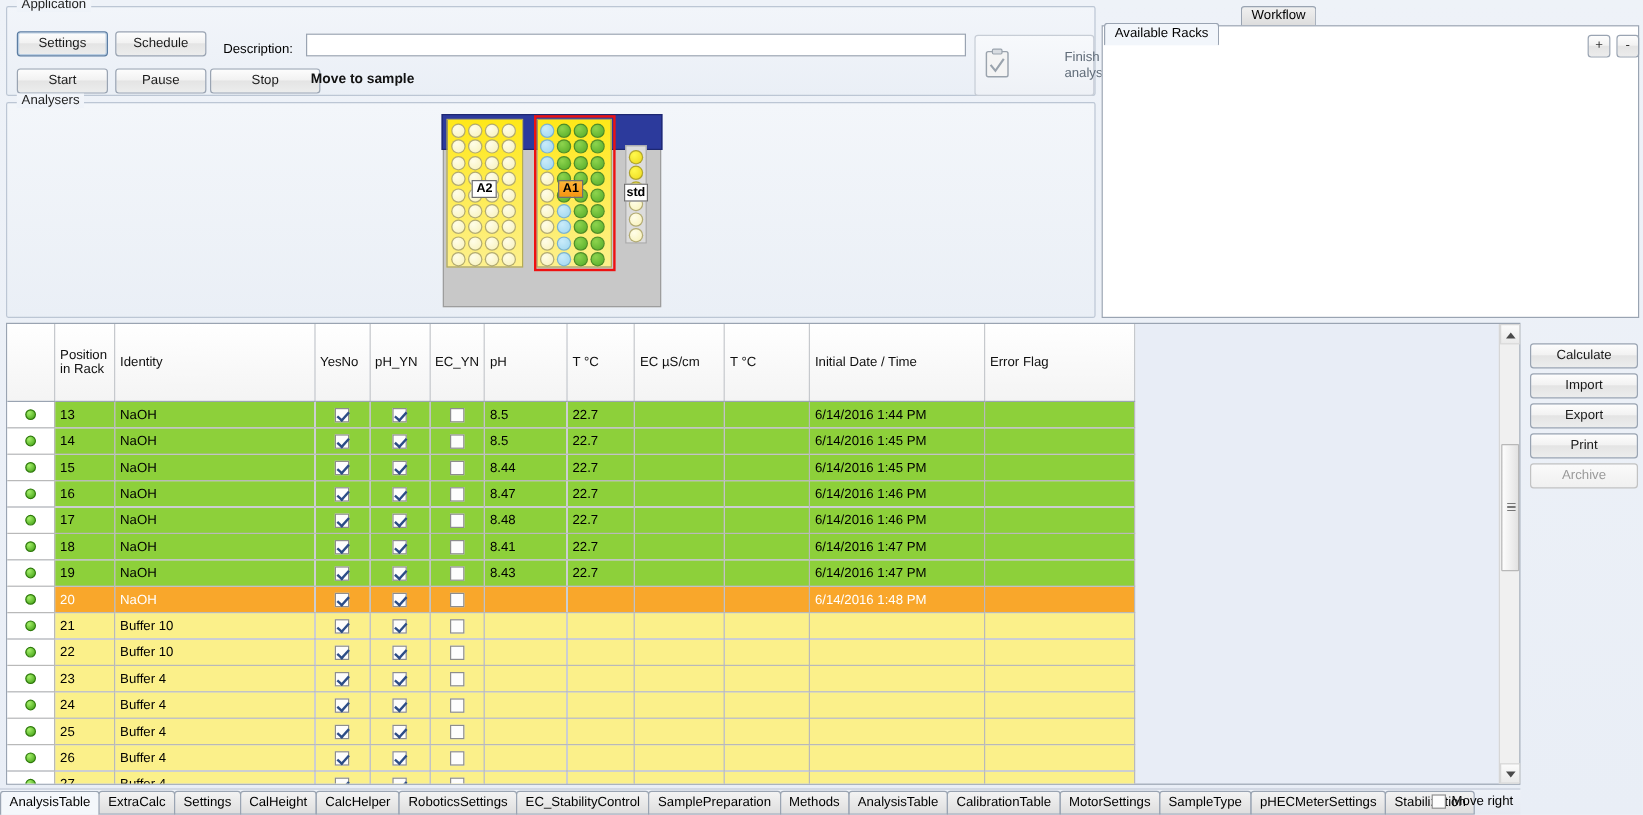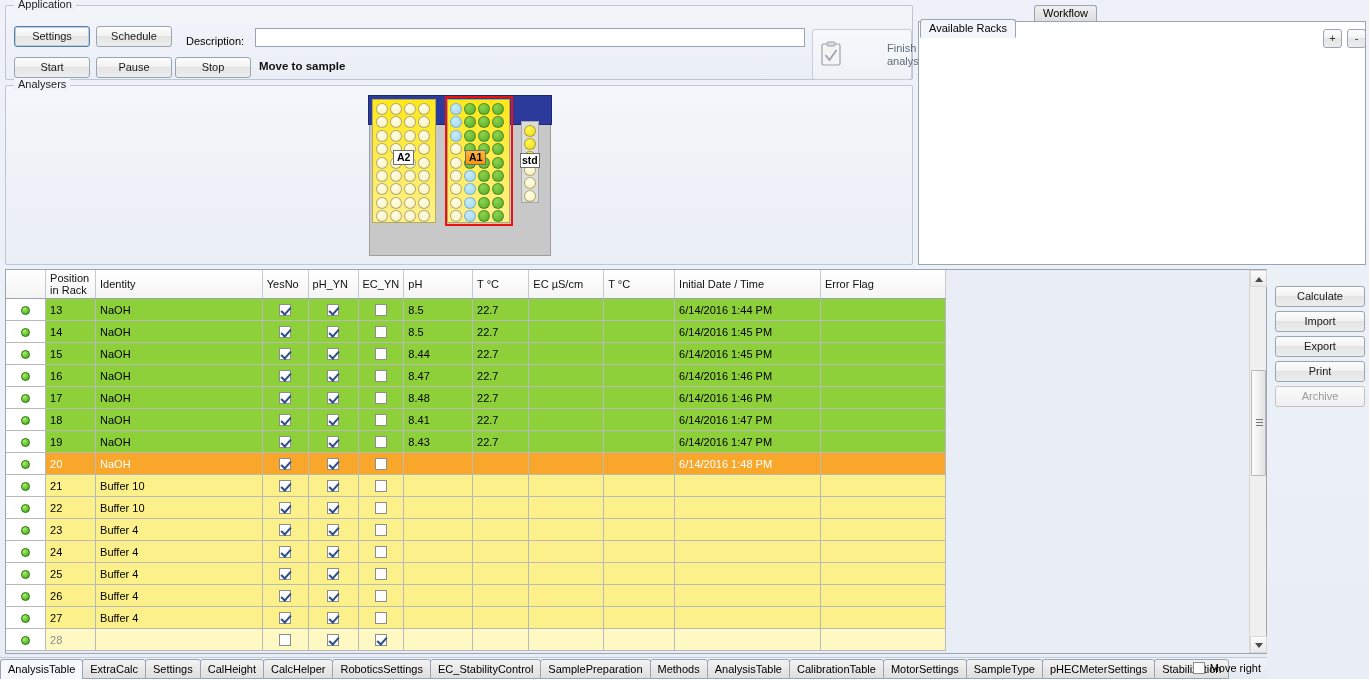--- a/index.html
+++ b/index.html
@@ -42,21 +42,21 @@
     height: 21px; line-height: 19px;
     padding: 0;
   }
   .winbtn.focus { border-color: #5b7da3; box-shadow: 0 0 0 1px #b8cde2 inset; }
   .winbtn.disabled { color: #9a9a9a; background: linear-gradient(to bottom,#fafafa,#f0f0f0); border-color: #c2c2c2; }
 
   #btn-settings { left: 8px;  top: 20px; width: 76px; }
   #btn-schedule { left: 90px; top: 20px; width: 76px; }
   #btn-start    { left: 8px;  top: 51px; width: 76px; }
   #btn-pause    { left: 90px; top: 51px; width: 76px; }
-  #btn-stop     { left: 169px;top: 51px; width: 76px; }
+  #btn-stop     { left: 169px;top: 51px; width: 92px; }
 
   #lbl-description { position: absolute; left: 180px; top: 29px; font-size: 11px; }
   #input-description {
     position: absolute; left: 249px; top: 22px; width: 550px; height: 19px;
     border: 1px solid #9aa4b2; background: #fff;
     font-family: "Liberation Sans", sans-serif; font-size: 11px;
     padding: 0 3px;
   }
   #status-text {
     position: absolute; left: 253px; top: 54px;
@@ -156,21 +156,21 @@
   #grid-wrap {
     position: absolute; left: 5px; top: 269px; width: 1262px; height: 385px;
     border: 1px solid #9aa4b2; background: #e8edf6;
     overflow: hidden;
   }
   table#grid { border-collapse: collapse; width: 940px; table-layout: fixed; }
   table#grid th {
     background: linear-gradient(to bottom,#ffffff 0%, #f4f4f4 100%);
     border-right: 1px solid #c6c9cd; border-bottom: 1px solid #9aa4b2;
     font-weight: normal; font-size: 11px; text-align: left;
-    padding: 2px 4px; height: 26px; vertical-align: middle;
+    padding: 20px 4px; height: 26px; vertical-align: middle;
     color: #101010;
   }
   table#grid th.hdr-sel { background: linear-gradient(to bottom,#ffffff,#f4f4f4); }
   table#grid td {
     border-right: 1px solid #b9b9b9;
     border-bottom: 1px solid #b9b9b9;
     font-size: 11px; padding: 1px 4px; height: 22px;
     white-space: nowrap; overflow: hidden;
   }
   td.selcol { border-right: 1px solid #c9c9c9; background: #fff; text-align: center; }

